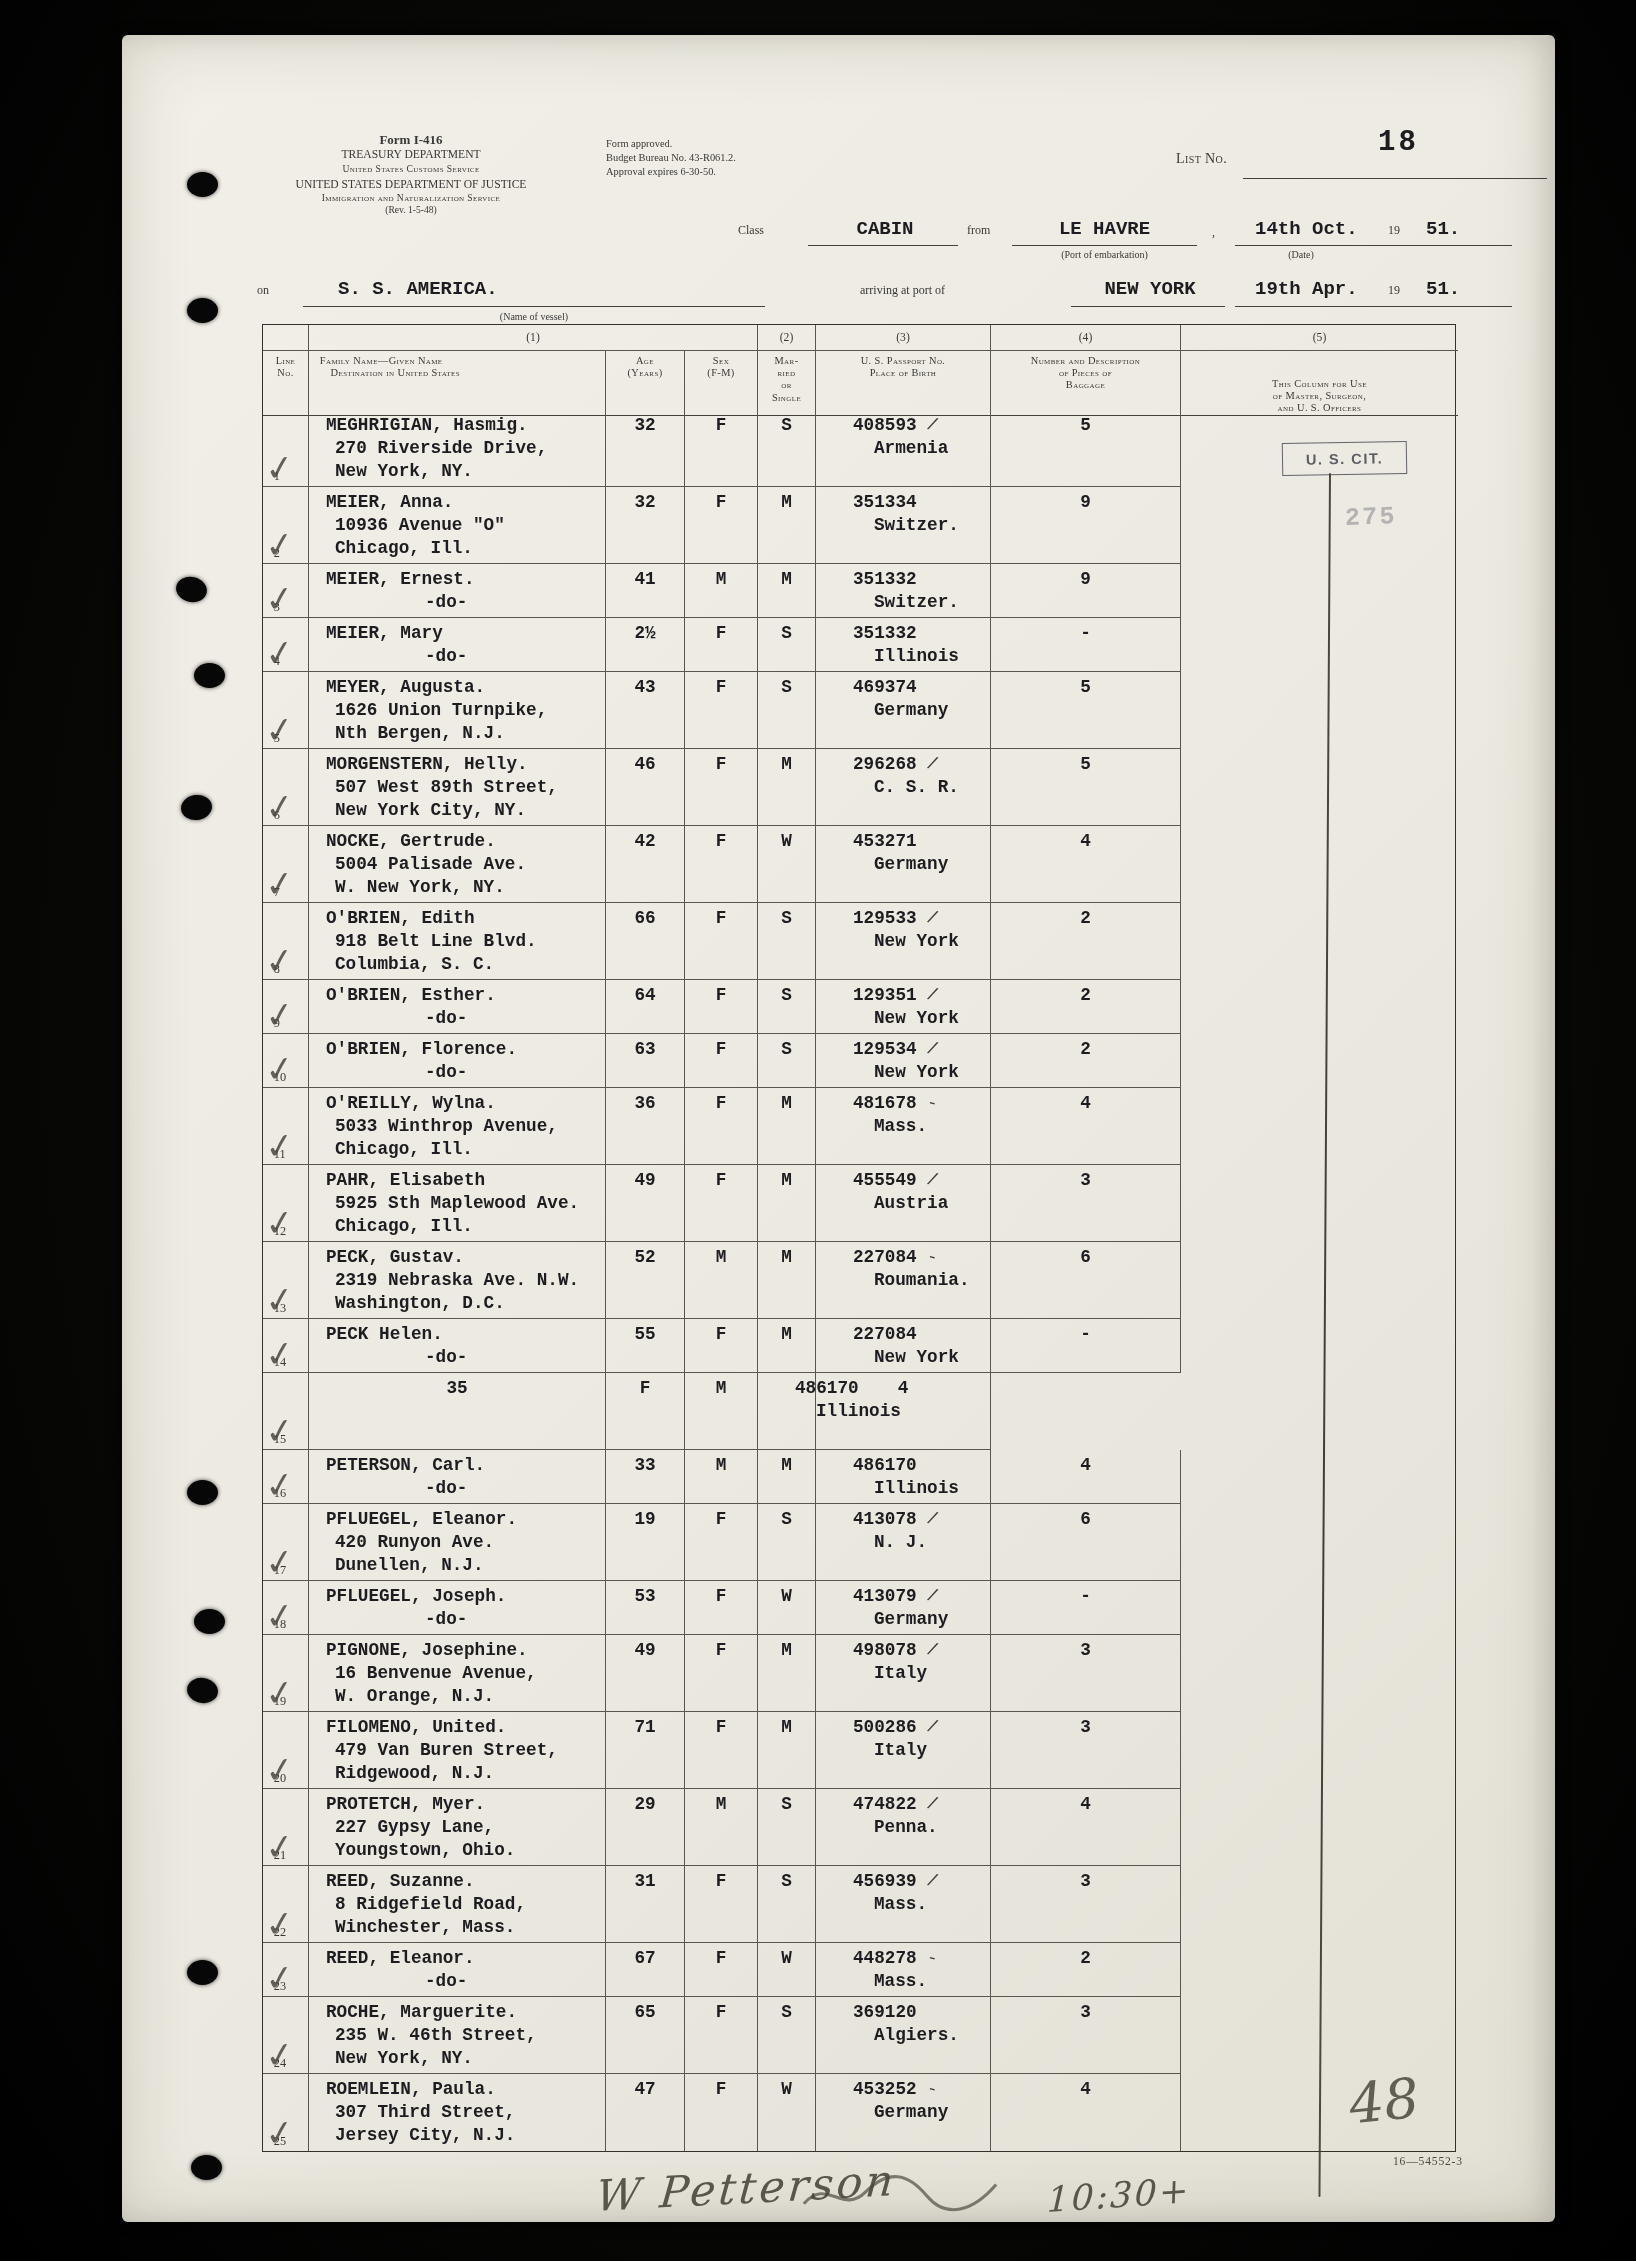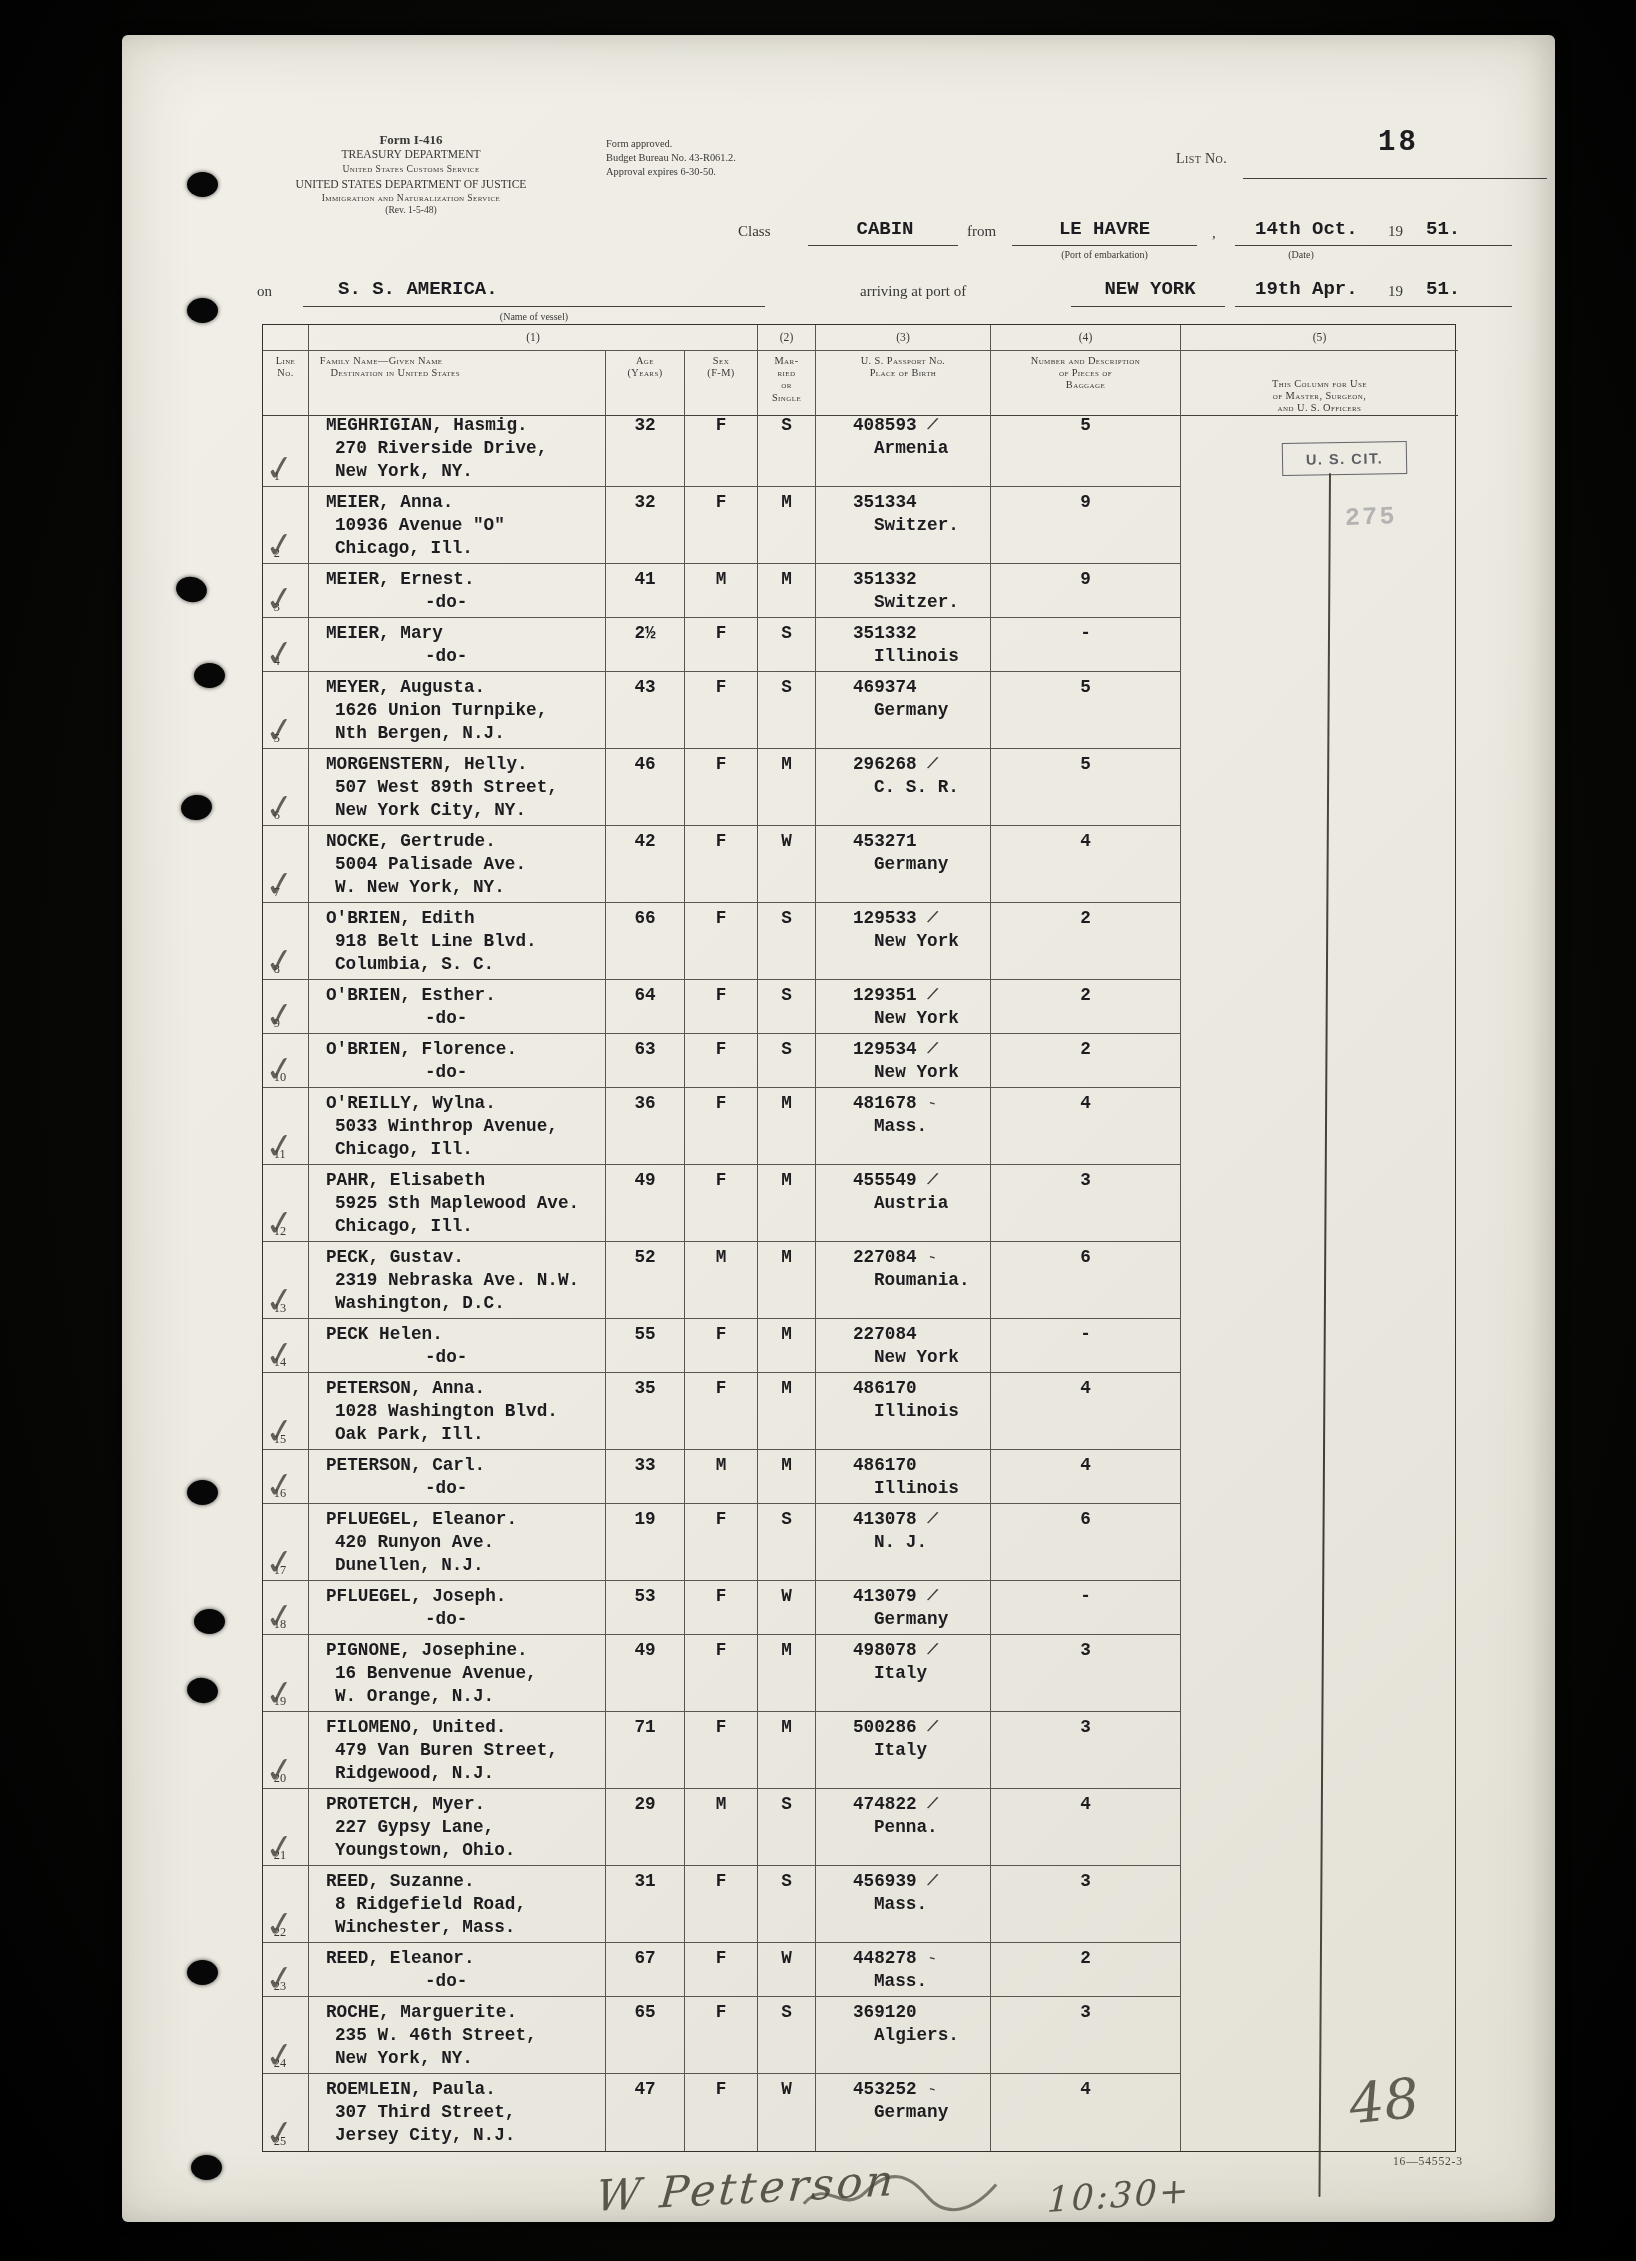--- a/index.html
+++ b/index.html
@@ -24,21 +24,21 @@
   .agency .l1{font-weight:bold;font-size:13px;}
   .agency .l2{font-size:11.6px;}
   .agency .l3{font-size:9.6px;}
   .approved{left:484px;top:102px;width:247px;text-align:left;font-size:10.4px;line-height:1.35;}
   .listno-label{left:1054px;top:116px;font-size:14px;}
   .listno-value{left:1256px;top:91px;font-size:29px;letter-spacing:3.1px;}
   .rule{position:absolute;border-top:1.5px solid #45423c;height:0;}
   .title{left:778px;top:123px;width:431px;text-align:center;font-family:"Liberation Sans","DejaVu Sans",sans-serif;color:#26252a;}
   .title .t1{font-size:23px;font-weight:bold;letter-spacing:0.4px;}
   .title .t2{font-size:12px;font-weight:bold;margin-top:2.3px;}
-  .lbl{font-size:15px;text-align:center;}
+  .lbl{font-size:12px;text-align:center;}
   .caption{font-size:10px;text-align:center;}
   .typed-field{font-size:19px;text-align:center;}
   
   .tbl{position:absolute;left:140px;top:289px;width:1194px;border:1.9px solid #33312c;box-sizing:border-box;background:transparent;}
   .thead-nums,.thead-labels{display:grid;}
   .thead-nums{grid-template-columns:46px 449px 58px 175px 190px 277px;height:26px;}
   .thead-nums>div{border-right:1.2px solid #5a564e;border-bottom:1.2px solid #5a564e;display:flex;align-items:center;justify-content:center;font-size:11.6px;}
   .thead-nums>div:last-child{border-right:none;}
   .thead-labels{grid-template-columns:46px 297px 79px 73px 58px 175px 190px 277px;height:59px;}
   .thead-labels>div{border-right:1.2px solid #5a564e;border-bottom:1.5px solid #44413b;font-size:10.4px;line-height:1.18;padding-top:3.9px;text-align:center;box-sizing:border-box;}
@@ -459,25 +459,20 @@
             <div class="birth">New York</div>
           </div>
           <div class="cell c-bag typed">-</div>
           <div class="cell c-off"></div>
         </div>
         <div class="trow h3">
           <div class="cell c-line">
             <span class="check">✓</span>
             <span class="lineno printed">15</span>
           </div>
-          <div class="cell c-name typed">
-            <div class="nm">PETERSON, Anna.</div>
-            <div class="addr">1028 Washington Blvd.</div>
-            <div class="addr">Oak Park, Ill.</div>
-          </div>
           <div class="cell c-age typed">35</div>
           <div class="cell c-sex typed">F</div>
           <div class="cell c-mar typed">M</div>
           <div class="cell c-pass typed">
             <div class="passline"><span>486170</span></div>
             <div class="birth">Illinois</div>
           </div>
           <div class="cell c-bag typed">4</div>
           <div class="cell c-off"></div>
         </div>

